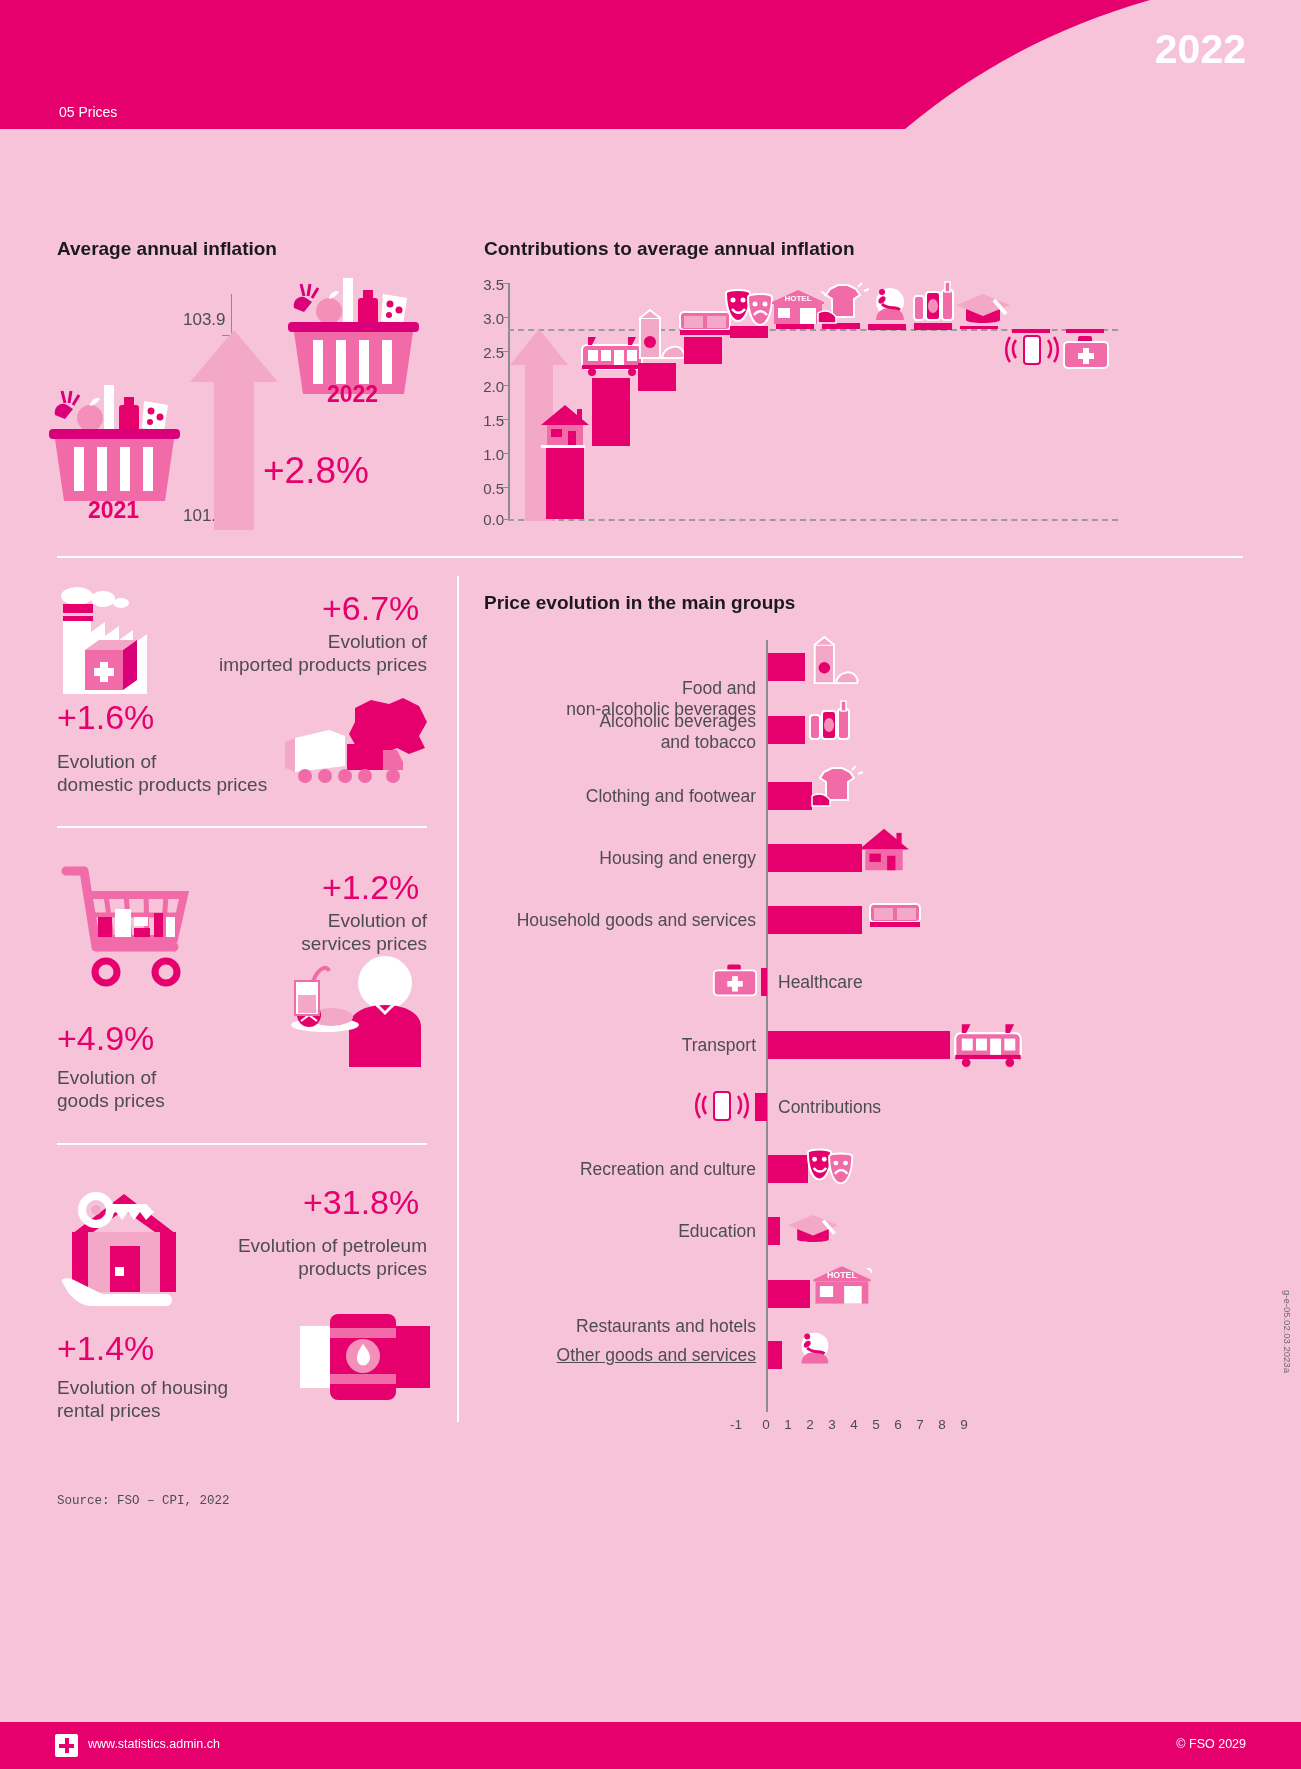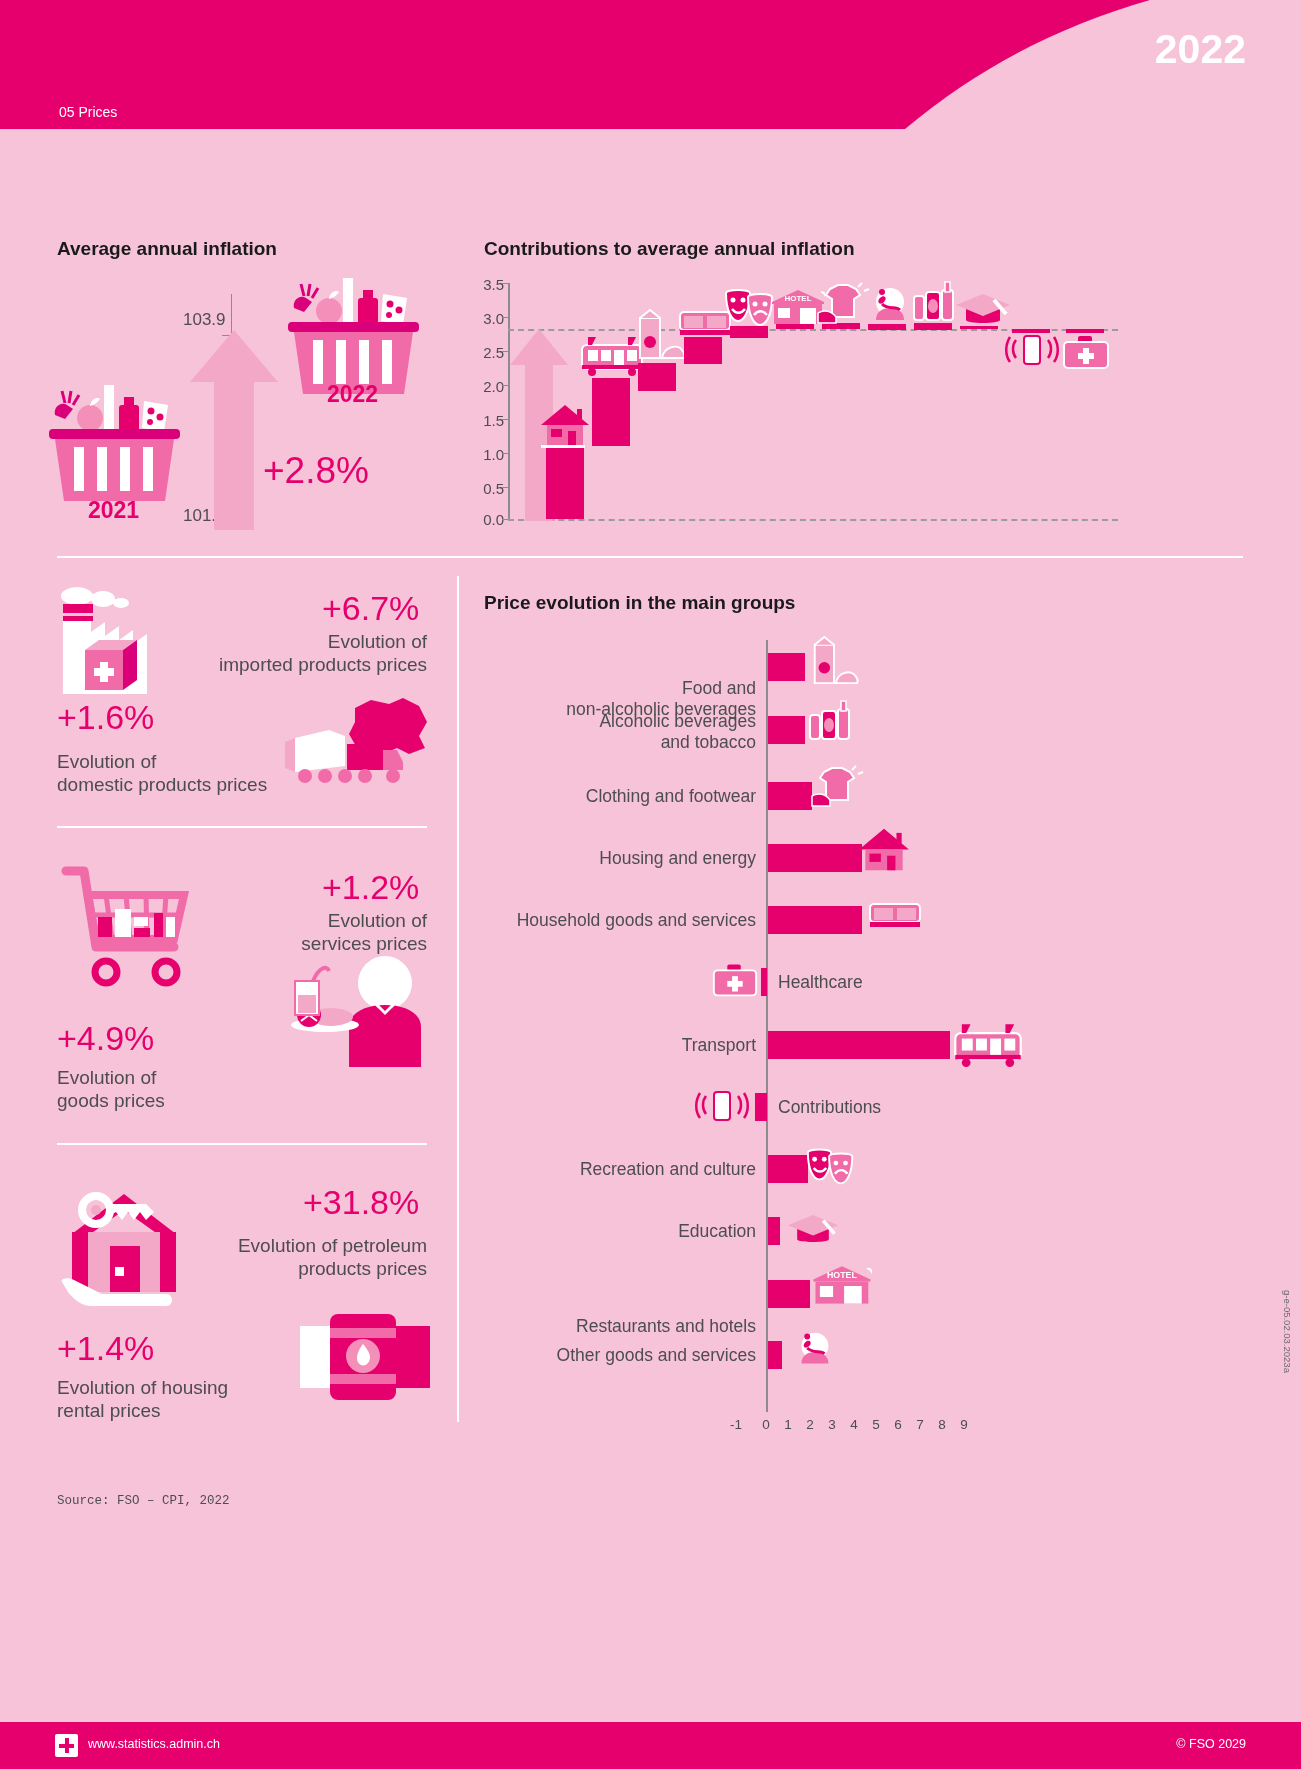--- a/index.html
+++ b/index.html
@@ -523,21 +523,21 @@
 <div class="mg-bar" style="left:768px; top:1280px; width:42px;"></div>
 <svg style="position:absolute; left:808px; top:1264px;" width="70" height="44" viewBox="0 0 62 40">
   <path d="M4,14 L30,2 L56,14 L56,16 L4,16 Z" fill="#f06ba8"></path>
   <rect x="6" y="16" width="48" height="20" fill="#f06ba8"></rect>
   <text x="30" y="13" font-size="8" fill="#ffffff" text-anchor="middle" font-family="Liberation Sans, sans-serif" font-weight="bold">HOTEL</text>
   <rect x="10" y="20" width="12" height="10" fill="#ffffff"></rect>
   <rect x="32" y="20" width="16" height="16" fill="#ffffff"></rect>
   <path d="M52,4 C55,2 59,5 57,9 C56,6 54,5 52,4 Z" fill="#ffffff"></path>
 </svg>
 
-<div class="mg-label" style="left:450px; top:1345px; width:306px;">Other goods and services</div>
+<div class="mg-label" style="left:450px; top:1345px; width:306px;text-decoration:underline;">Other goods and services</div>
 <div class="mg-bar" style="left:768px; top:1341px; width:14px;"></div>
 <svg style="position:absolute; left:788px; top:1328px;" width="50" height="42" viewBox="0 0 52 42">
   <circle cx="28" cy="18" r="14" fill="#ffffff"></circle>
   <path d="M14,36 C14,28 20,24 28,24 C36,24 42,28 42,36 Z" fill="#f06ba8"></path>
   <path d="M18,14 C22,10 26,14 22,18 C18,22 14,18 18,14 Z" fill="#e5006e"></path>
   <path d="M20,20 C26,26 34,22 38,26" stroke="#e5006e" stroke-width="3" fill="none"></path>
   <circle cx="20" cy="8" r="3" fill="#e5006e"></circle>
 </svg>
 
 <div class="mg-xtick" style="left:728px; top:1417px;">-1</div>

